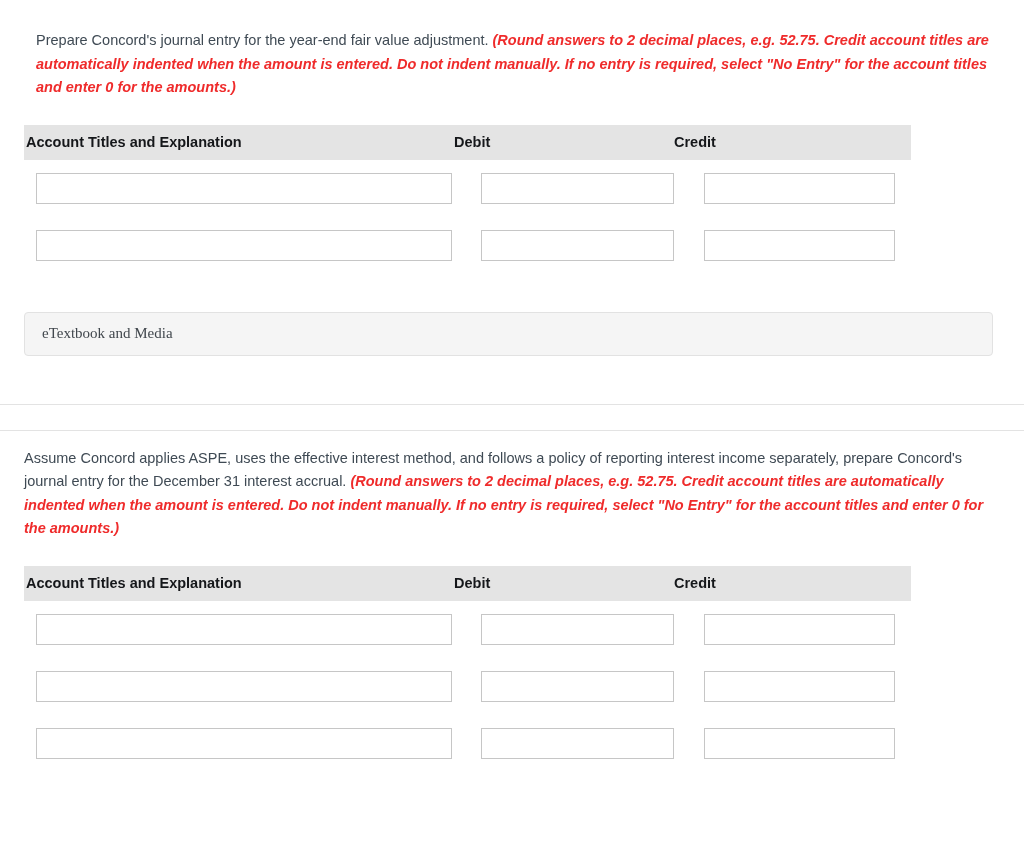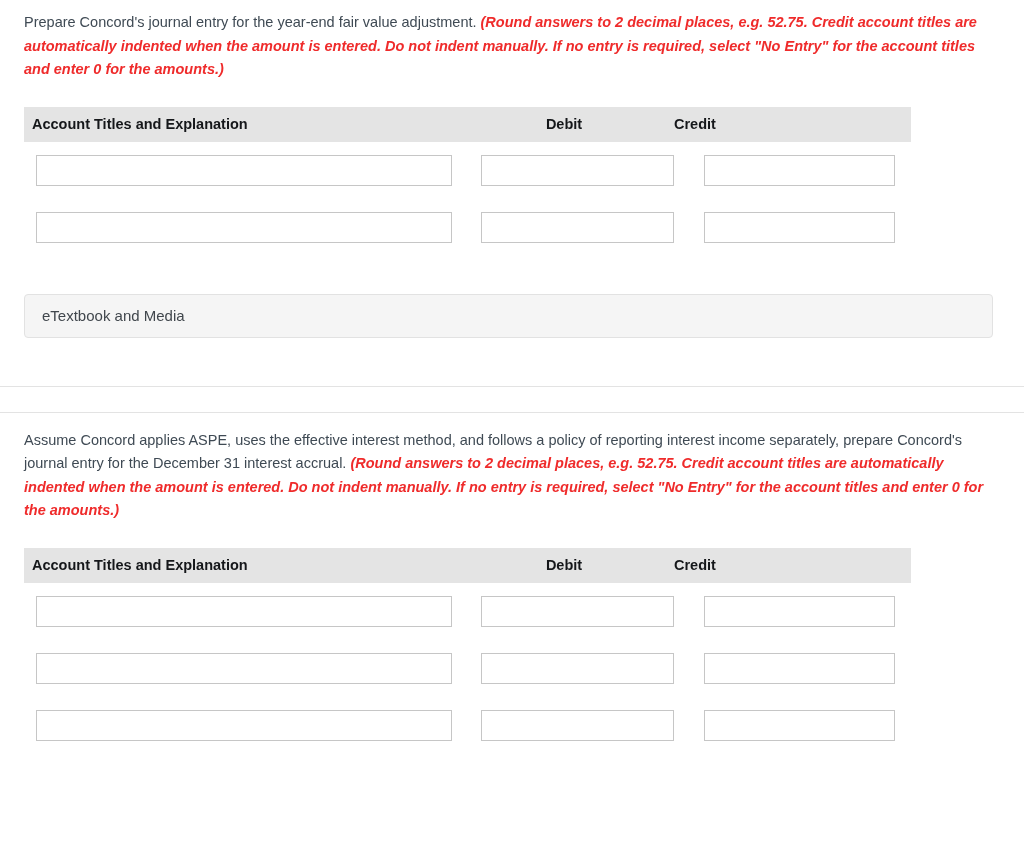--- a/index.html
+++ b/index.html
@@ -21,21 +21,22 @@
   }
 
   .instruction {
     font-size: 14.5px;
     line-height: 23.5px;
     color: #3f4a54;
     padding: 0 30px 0 24px;
     margin: 0;
   }
   .block-one .instruction {
-    padding-top: 11px;
+    padding-top: 29px;
+    margin-left: 12px;
   }
   .emph {
     color: #ef2b2b;
     font-weight: bold;
     font-style: italic;
   }
 
   
   .jtable {
     margin: 0 0 0 24px;
@@ -45,26 +46,25 @@
     background: #e4e4e4;
     height: 35px;
     display: flex;
     align-items: center;
     font-weight: bold;
     font-size: 14.5px;
     color: #15171a;
   }
   .jhead .col-account {
     width: 430px;
-    padding-left: 8px;
+    padding-left: 2px;
     box-sizing: border-box;
   }
   .jhead .col-debit {
     width: 220px;
-    text-align: center;
     box-sizing: border-box;
   }
   .jhead .col-credit {
     width: 225px;
     text-align: left;
     box-sizing: border-box;
   }
 
   .jrow {
     display: flex;
@@ -111,20 +111,21 @@
     border: 1px solid #e2e2e2;
     border-radius: 4px;
     height: 44px;
     display: flex;
     align-items: center;
     padding-left: 17px;
     box-sizing: border-box;
     font-size: 15px;
     color: #41474d;
     margin-bottom: 10px;
+    font-family: Liberation Serif, serif;
   }
 
   .divider {
     width: 100%;
     height: 1px;
     background: #e3e3e3;
   }
 
   .spacer-16 { height: 16px; }
   .spacer-25 { height: 25px; }

